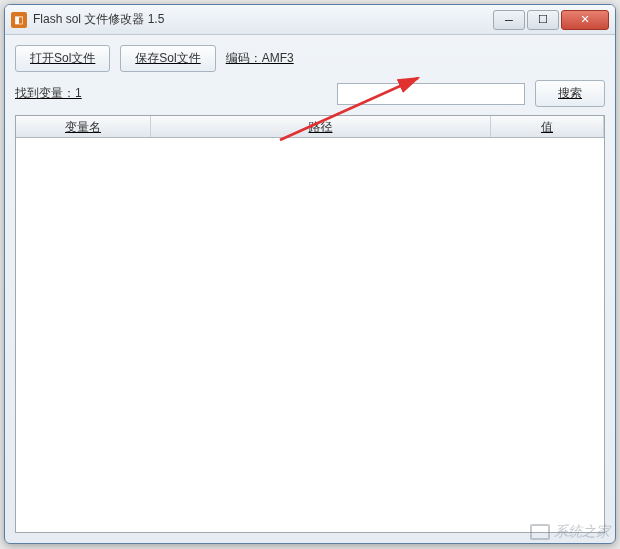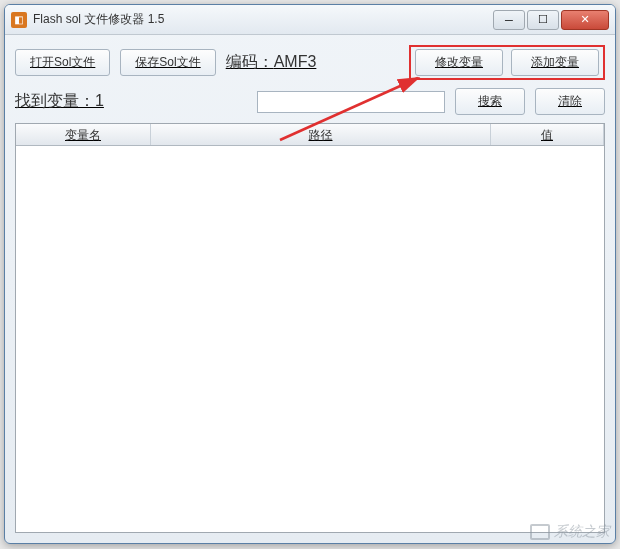--- a/index.html
+++ b/index.html
@@ -66,21 +66,21 @@
       border: 1px solid #a8b4c0;
       border-radius: 3px;
       font-size: 12px;
       color: #333;
       padding: 4px 14px;
       cursor: pointer;
       min-width: 88px;
       text-align: center;
     }
     
-    .label { font-size: 16px; color: #333; }
+    .label { font-size: 12px; color: #333; }
     
     .spacer { flex: 1; }
     
     .highlight-box {
       border: 2px solid #e03030;
       padding: 2px 4px;
       display: flex;
       gap: 8px;
     }
     
@@ -172,34 +172,29 @@
 
   <div class="client">
 
     <div class="toolbar-row">
       <div class="btn">打开Sol文件</div>
       <div class="btn">保存Sol文件</div>
       <span class="label">
         <span>编码：</span><span>AMF3</span>
       </span>
       <div class="spacer"></div>
-      <div class="highlight-box">
-        <div class="btn">修改变量</div>
-        <div class="btn">添加变量</div>
-      </div>
     </div>
 
     <div class="toolbar-row">
       <span class="label">
         <span>找到变量：</span><span>1</span>
       </span>
       <div class="spacer"></div>
       <input class="search-input" value="" style="">
       <div class="btn" style="min-width:70px">搜索</div>
-      <div class="btn" style="min-width:70px">清除</div>
     </div>
 
     <div class="table-container">
       <div class="table-header">
         <div class="th c1">变量名</div>
         <div class="th c2">路径</div>
         <div class="th c3">值</div>
       </div>
     </div>
 

